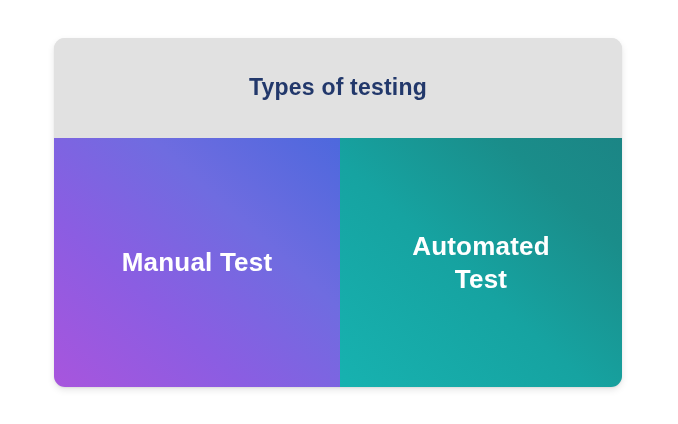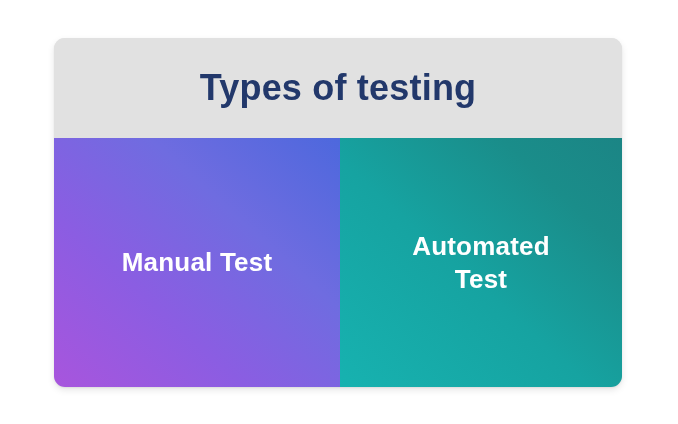--- a/index.html
+++ b/index.html
@@ -39,21 +39,21 @@
   .card-header {
     flex: 0 0 100px;
     background: #e1e1e1;
     display: flex;
     align-items: center;
     justify-content: center;
   }
 
   .card-title {
     color: #22386b;
-    font-size: 36px;
+    font-size: 23px;
     font-weight: bold;
     letter-spacing: 0.2px;
     line-height: 1.1;
     text-align: center;
     white-space: nowrap;
   }
 
   
   .card-body {
     flex: 1 1 auto;

